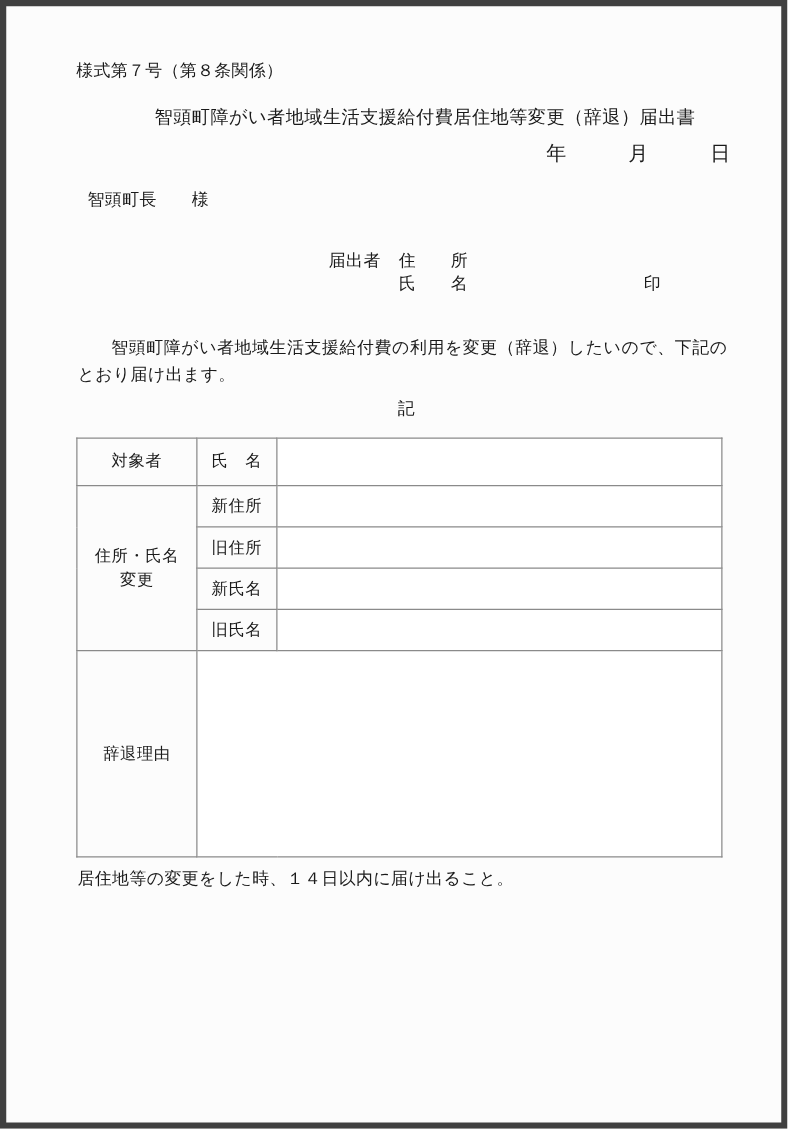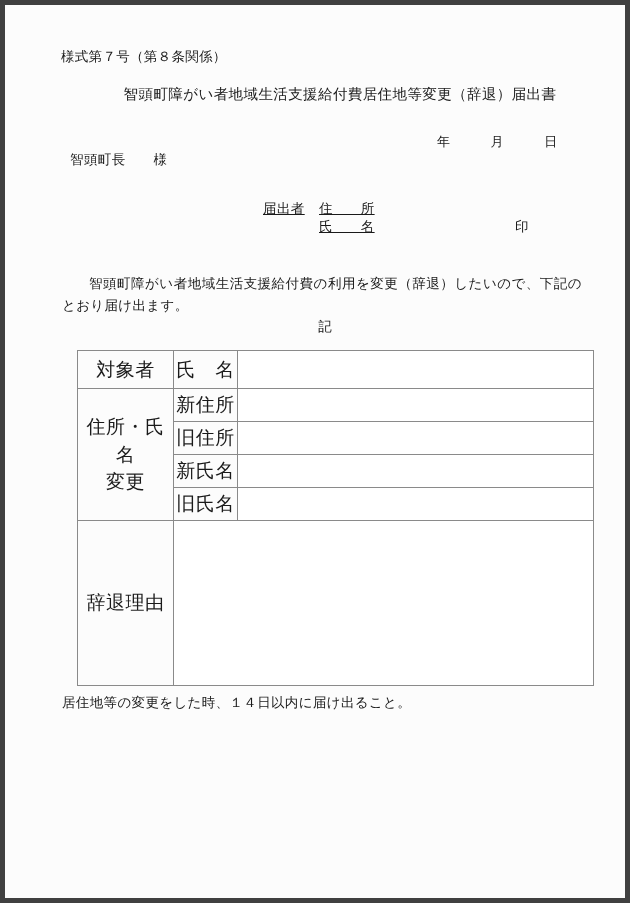--- a/index.html
+++ b/index.html
@@ -41,22 +41,22 @@
     width: 630px;
     text-align: center;
     font-size: 14.5px;
     letter-spacing: 0.4px;
     padding-left: 26px;
     box-sizing: border-box;
   }
 
   .date-line {
     left: 432px;
-    top: 128px;
-    font-size: 13px;
+    top: 108px;
+    font-size: 16px;
     letter-spacing: 0.4px;
   }
 
   .addressee {
     left: 65px;
     top: 146px;
     font-size: 13.5px;
     letter-spacing: 0.4px;
   }
 
@@ -66,36 +66,35 @@
     left: 258px;
     top: 195px;
     font-size: 13.5px;
     letter-spacing: 0.4px;
   }
   .submitter-row {
     display: flex;
     align-items: flex-start;
     height: 18px;
     white-space: pre;
-    text-decoration: underline;
   }
   .submitter-tag { width: 56px; }
   .submitter-field { flex: 0 0 auto; }
   .submitter-seal {
     position: absolute;
     left: 252px;
     top: 18px;
     white-space: pre;
   }
 
   
   .body-text {
     position: absolute;
     left: 57px;
-    top: 268px;
+    top: 262px;
     width: 520px;
     font-size: 13.5px;
     line-height: 1.62;
     letter-spacing: 0.35px;
     text-indent: 27px;
     text-align: justify;
   }
 
   .ki-mark {
     left: 0;
@@ -103,26 +102,26 @@
     width: 630px;
     text-align: center;
     font-size: 13.5px;
     padding-left: 10px;
     box-sizing: border-box;
   }
 
   
   .form-table {
     position: absolute;
-    left: 72px;
+    left: 56px;
     top: 345px;
     width: 516px;
     border-collapse: collapse;
     table-layout: fixed;
-    font-size: 19px;
+    font-size: 13px;
   }
   .form-table td {
     border: 1px solid #8a8a8a;
     padding: 0;
     text-align: center;
     vertical-align: middle;
     letter-spacing: 0.5px;
     white-space: pre-line;
     line-height: 1.45;
   }

